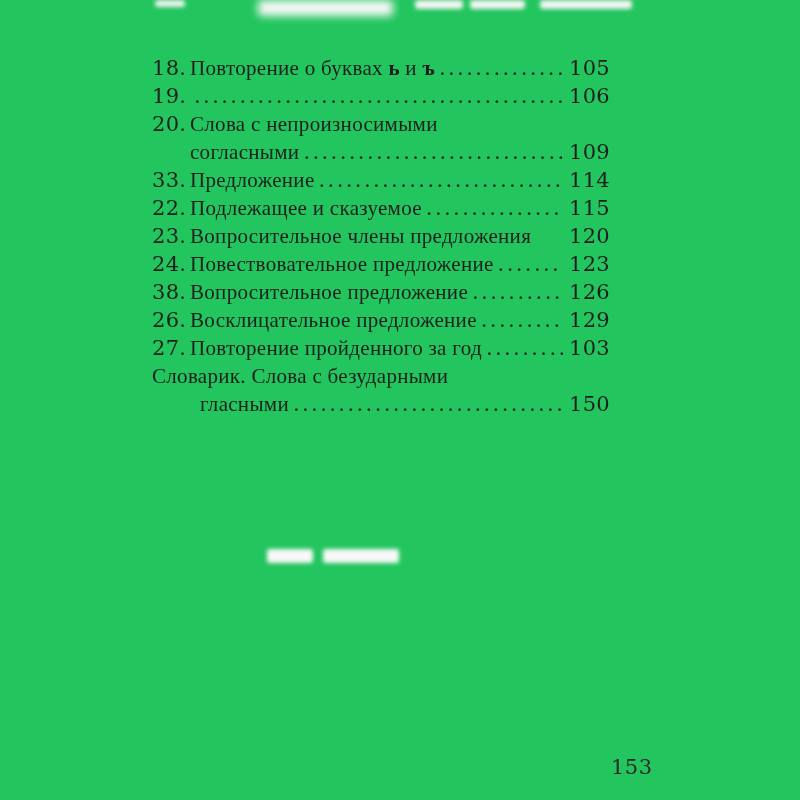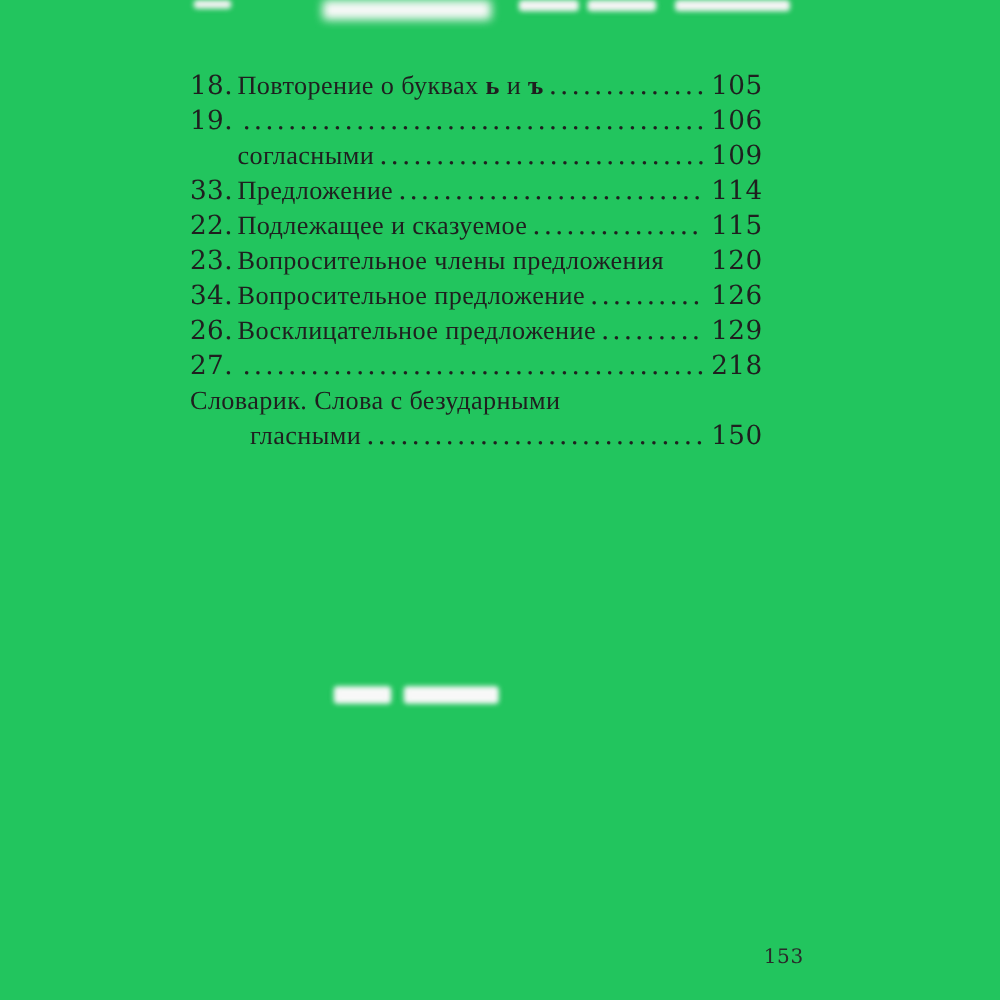--- a/index.html
+++ b/index.html
@@ -88,21 +88,21 @@
     margin-left: 4px;
     text-align: center;
   }
   .toc-row.nodots .pageno {
     margin-left: 16px;
   }
   .folio {
     position: absolute;
     left: 611px;
     top: 755px;
-    font-size: 16px;
+    font-size: 21px;
     letter-spacing: 0.5px;
     color: #2a2a2a;
   }
 </style>
 </head>
 <body>
 
 <div class="scan-page">
   <div class="artifact a1"></div>
   <div class="artifact a2"></div>
@@ -117,20 +117,26 @@
     <span class="num">18.</span>
     <span class="title"><span>Повторение о буквах </span><b>ь</b><span> и </span><b>ъ</b></span>
     <span class="dots">........................................................................................................................</span>
     <span class="pageno">105</span>
   </div>
       <div class="toc-row">
     <span class="num">19.</span>
     <span class="dots">........................................................................................................................</span>
     <span class="pageno">106</span>
   </div>
+      <div class="toc-row nopage">
+    <span class="num">20.</span>
+    <span class="title">Слова с непроизносимыми</span>
+    <span class="dots">........................................................................................................................</span>
+    <span class="pageno"></span>
+  </div>
       <div class="toc-row cont">
     <span class="num"></span>
     <span class="title">согласными</span>
     <span class="dots">........................................................................................................................</span>
     <span class="pageno">109</span>
   </div>
       <div class="toc-row">
     <span class="num">33.</span>
     <span class="title">Предложение</span>
     <span class="dots">........................................................................................................................</span>
@@ -142,35 +148,42 @@
     <span class="dots">........................................................................................................................</span>
     <span class="pageno">115</span>
   </div>
       <div class="toc-row nodots">
     <span class="num">23.</span>
     <span class="title">Вопросительное члены предложения</span>
     <span class="dots">........................................................................................................................</span>
     <span class="pageno">120</span>
   </div>
       <div class="toc-row">
-    <span class="num">34.</span>
+    <span class="num">24.</span>
+    <span class="title">Повествовательное предложение</span>
+    <span class="dots">........................................................................................................................</span>
+    <span class="pageno">123</span>
+  </div>
+      <div class="toc-row">
+    <span class="num">38.</span>
     <span class="title">Вопросительное предложение</span>
     <span class="dots">........................................................................................................................</span>
     <span class="pageno">126</span>
   </div>
       <div class="toc-row">
     <span class="num">26.</span>
     <span class="title">Восклицательное предложение</span>
     <span class="dots">........................................................................................................................</span>
     <span class="pageno">129</span>
   </div>
       <div class="toc-row">
     <span class="num">27.</span>
+    <span class="title">Повторение пройденного за год</span>
     <span class="dots">........................................................................................................................</span>
-    <span class="pageno">218</span>
+    <span class="pageno">103</span>
   </div>
       <div class="toc-row flush nopage">
     <span class="num"></span>
     <span class="title">Словарик. Слова с безударными</span>
     <span class="dots">........................................................................................................................</span>
     <span class="pageno"></span>
   </div>
       <div class="toc-row cont-deep">
     <span class="num"></span>
     <span class="title">гласными</span>

